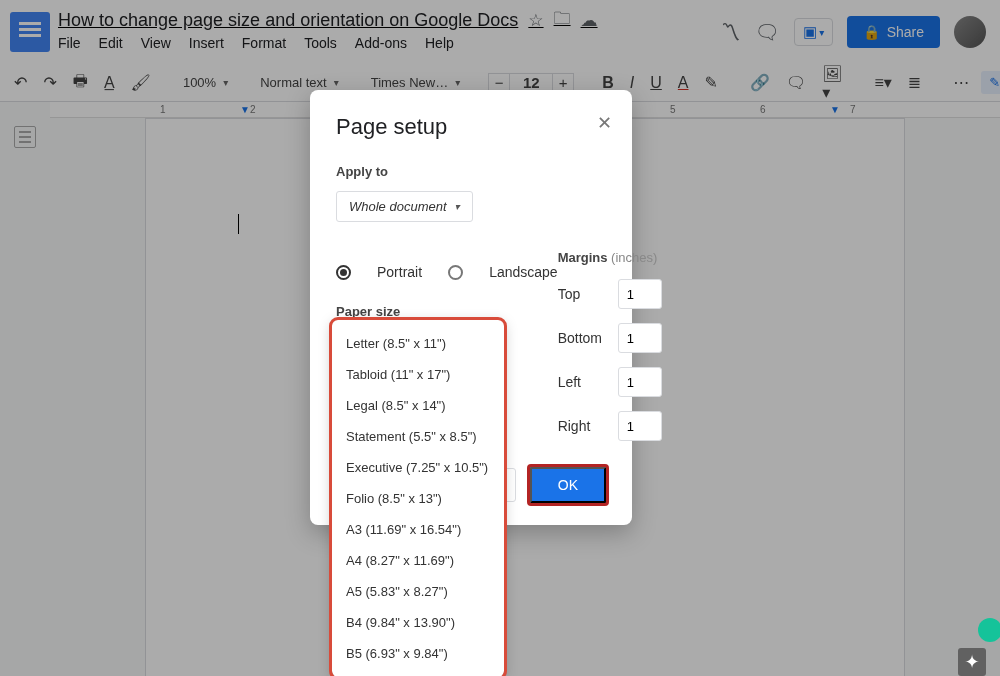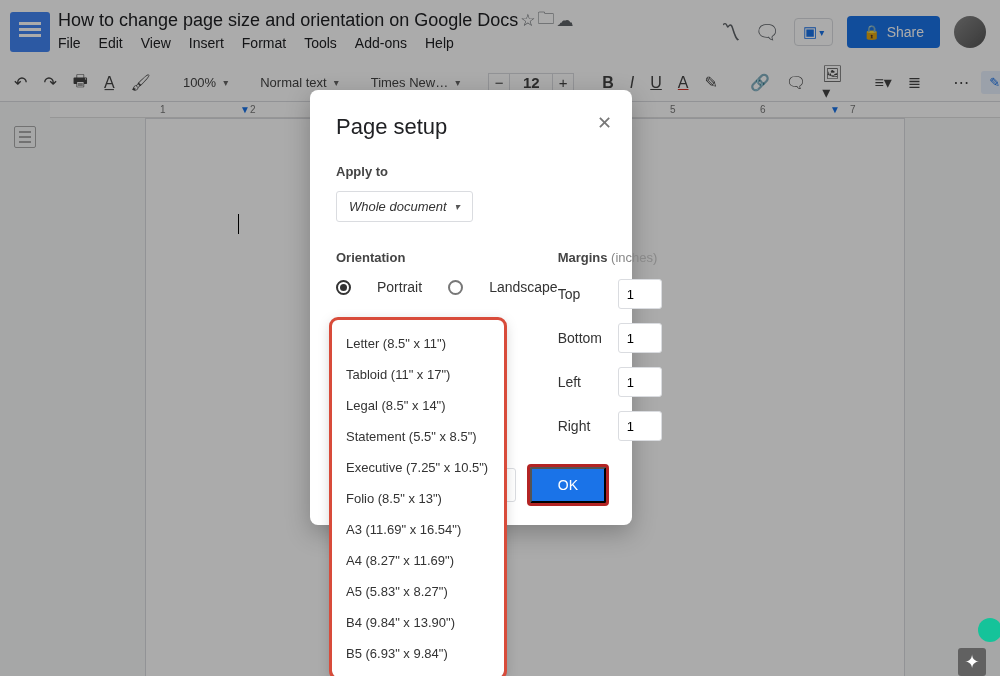--- a/index.html
+++ b/index.html
@@ -6,21 +6,21 @@
   body { width: 1000px; height: 676px; background: #f8f9fa; overflow: hidden; position: relative; }
 
   
   .dim { position: absolute; inset: 0; background: rgba(0,0,0,0.33); z-index: 5; }
 
   
   .header { position: relative; background: #fff; height: 64px; display: flex; align-items: stretch; z-index: 1; }
   .doc-icon { width: 40px; height: 40px; margin: 12px 8px 0 10px; background:#4285f4; border-radius:3px; position:relative; }
   .doc-icon::before { content:""; position:absolute; left:9px; top:10px; right:9px; height:3px; background:#fff; box-shadow:0 6px 0 #fff, 0 12px 0 #fff; }
   .header-main { flex:1; display:flex; flex-direction:column; justify-content:center; }
-  .title-row { display:flex; align-items:center; gap:2px; height:26px; }
+  .title-row { display:flex; align-items:center; gap:10px; height:26px;text-decoration:underline; }
   .doc-title { font-size:18px; color:#202124; }
   .title-icon { color:#5f6368; font-size:17px; }
   .menu-row { display:flex; align-items:flex-start; gap:18px; font-size:14px; color:#202124; height:22px; margin-top:2px;}
   .menu-row .menu-item { cursor:pointer; }
   .last-edit { color:#5f6368; text-decoration: underline; margin-left:6px;}
   .header-right { display:flex; align-items:center; gap:14px; padding-right:14px;}
   .hdr-right-icon { color:#5f6368; font-size:20px; }
   .present-btn { border:1px solid #dadce0; border-radius:4px; padding:4px 8px; display:flex; align-items:center; gap:2px; color:#1a73e8; font-size:15px;}
   .share-btn { background:#1a73e8; color:#fff; border-radius:4px; padding:8px 16px; font-size:14px; font-weight:500; display:flex; align-items:center; gap:6px;}
   .avatar { width:32px; height:32px; border-radius:50%; background: linear-gradient(135deg,#888,#555); }
@@ -185,21 +185,20 @@
   <h2>Page setup</h2>
   <span class="close-x">✕</span>
 
   <div class="section-label">Apply to</div>
   <div class="apply-select">
       <span>Whole document</span>
     </div>
 
   <div class="row2">
     <div class="col-left">
-      <div class="section-label" style="margin-top:0">Orientation</div>
       <div class="orient-row">
         <span class="radio selected"></span>
         <span>Portrait</span>
         <span class="radio"></span>
         <span>Landscape</span>
       </div>
       <div class="section-label" style="margin-top:24px">Paper size</div>
     </div>
     <div class="col-right">
       <div class="margins-label"><span>Margins</span> <span class="unit">(inches)</span></div>

